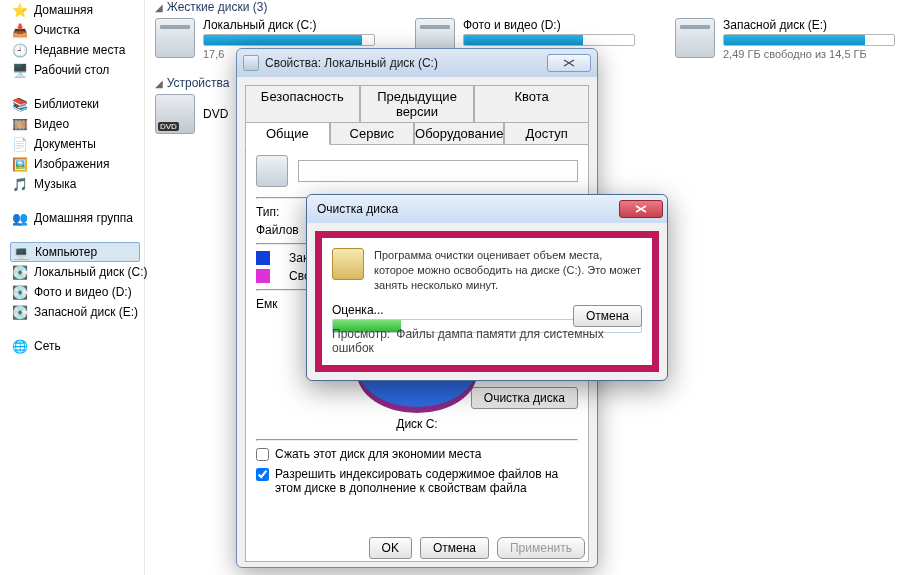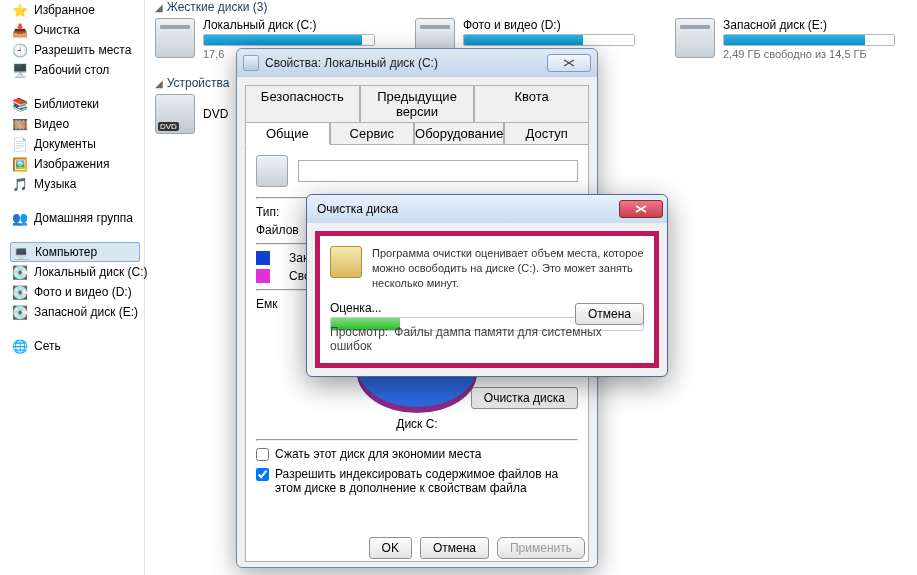--- a/index.html
+++ b/index.html
@@ -56,47 +56,47 @@
 .btn:disabled{color:#9a9a9a;border-radius:6px;}
 .chk{display:flex;gap:6px;align-items:flex-start;margin:6px 0;}
 .chk input{margin-top:1px;}
 .dlg-buttons{position:absolute;left:0;right:0;bottom:8px;display:flex;justify-content:flex-end;gap:8px;padding:0 12px;}
 
 
 .dlg2{position:absolute;left:306px;top:194px;width:362px;background:#f0f0f0;border:1px solid #4b6c96;border-radius:6px;box-shadow:0 8px 28px rgba(0,0,0,.4);}
 .dlg2-title{height:28px;background:linear-gradient(#e8f0fb,#cadcf3);display:flex;align-items:center;padding:0 4px 0 10px;border-radius:6px 6px 0 0;}
 .dlg2-title .txt{flex:1;}
 .dlg2-close{width:44px;height:18px;background:linear-gradient(#e78, #c8414b);border:1px solid #8a2a2a;border-radius:3px;display:flex;align-items:center;justify-content:center;color:#fff;}
-.dlg2-inner{margin:8px;background:#fff;border:5px solid #be185d;padding:10px;}
+.dlg2-inner{margin:8px;background:#fff;border:7px solid #be185d;padding:10px;}
 .dlg2-row{display:flex;gap:10px;}
 .brush-ico{width:32px;height:32px;background:linear-gradient(#f7e8b0,#d8b860);border:1px solid #b09030;border-radius:3px;flex-shrink:0;}
 .dlg2-msg{font-size:11px;color:#333;line-height:1.35;}
 .eval{margin-top:10px;}
 .progress{height:14px;border:1px solid #bfcbd6;border-radius:2px;background:#fff;overflow:hidden;margin:2px 0 6px 0;}
 .progress .pf{height:100%;width:22%;background:linear-gradient(#7de07d,#2fb82f);}
 .view-row{font-size:11px;color:#444;}
 .dlg2-actions{display:flex;justify-content:flex-end;margin-top:-34px;}
 </style>
 </head>
 <body>
 
 <div class="explorer">
   <div class="sidebar">
     <div class="group">
       <div class="item">
           <span class="ico">⭐</span>
-          <span>Избранное</span>
+          <span>Домашняя</span>
         </div>
       <div class="item">
           <span class="ico">📥</span>
           <span>Очистка</span>
         </div>
       <div class="item">
           <span class="ico">🕘</span>
-          <span>Разрешить места</span>
+          <span>Недавние места</span>
         </div>
       <div class="item">
           <span class="ico">🖥️</span>
           <span>Рабочий стол</span>
         </div>
     </div>
     <div class="group">
       <div class="item">
           <span class="ico">📚</span>
           <span>Библиотеки</span>

